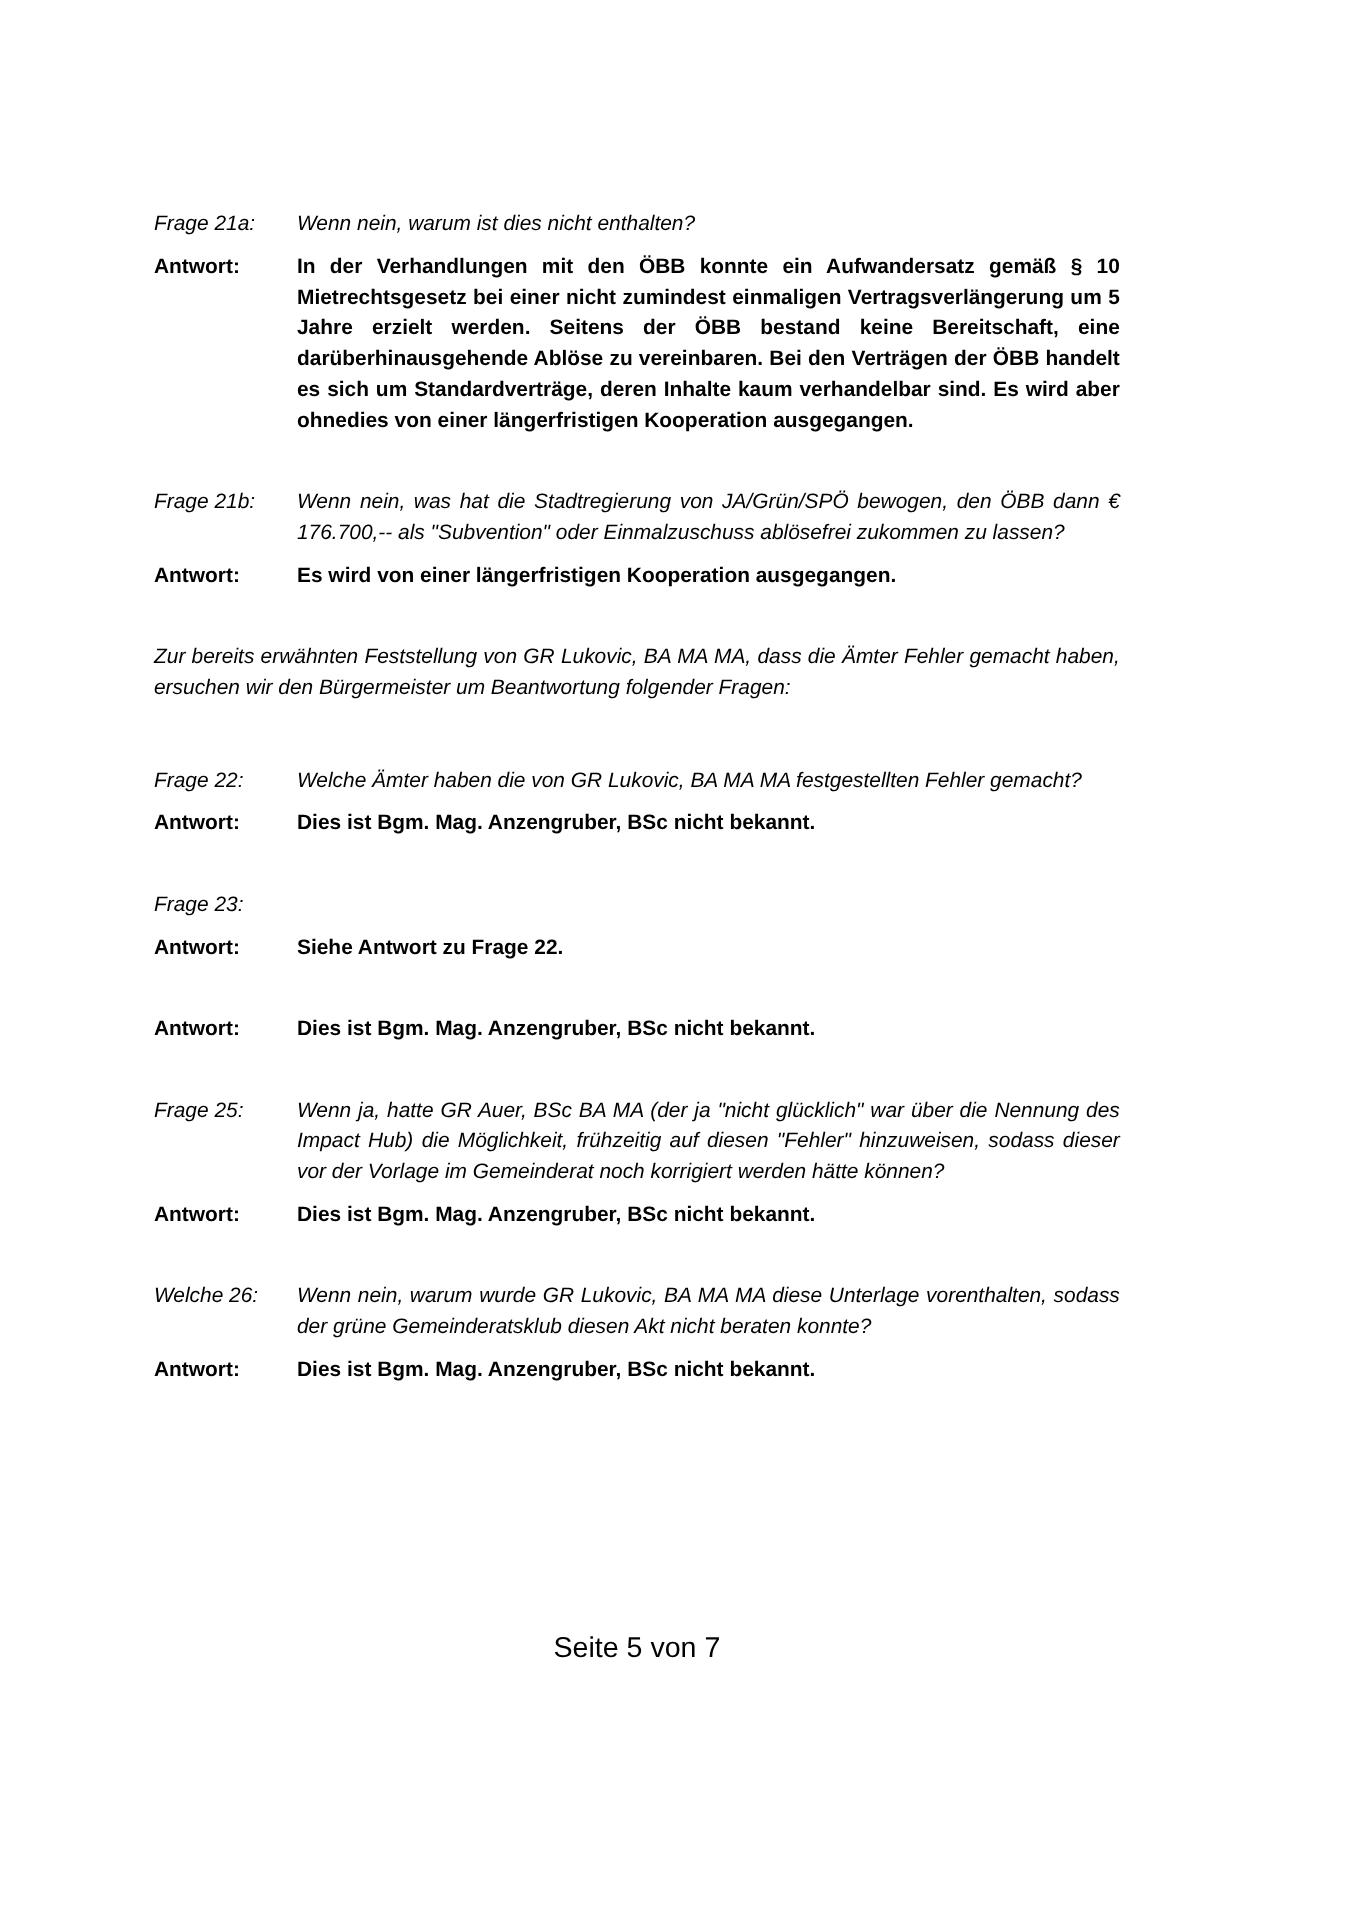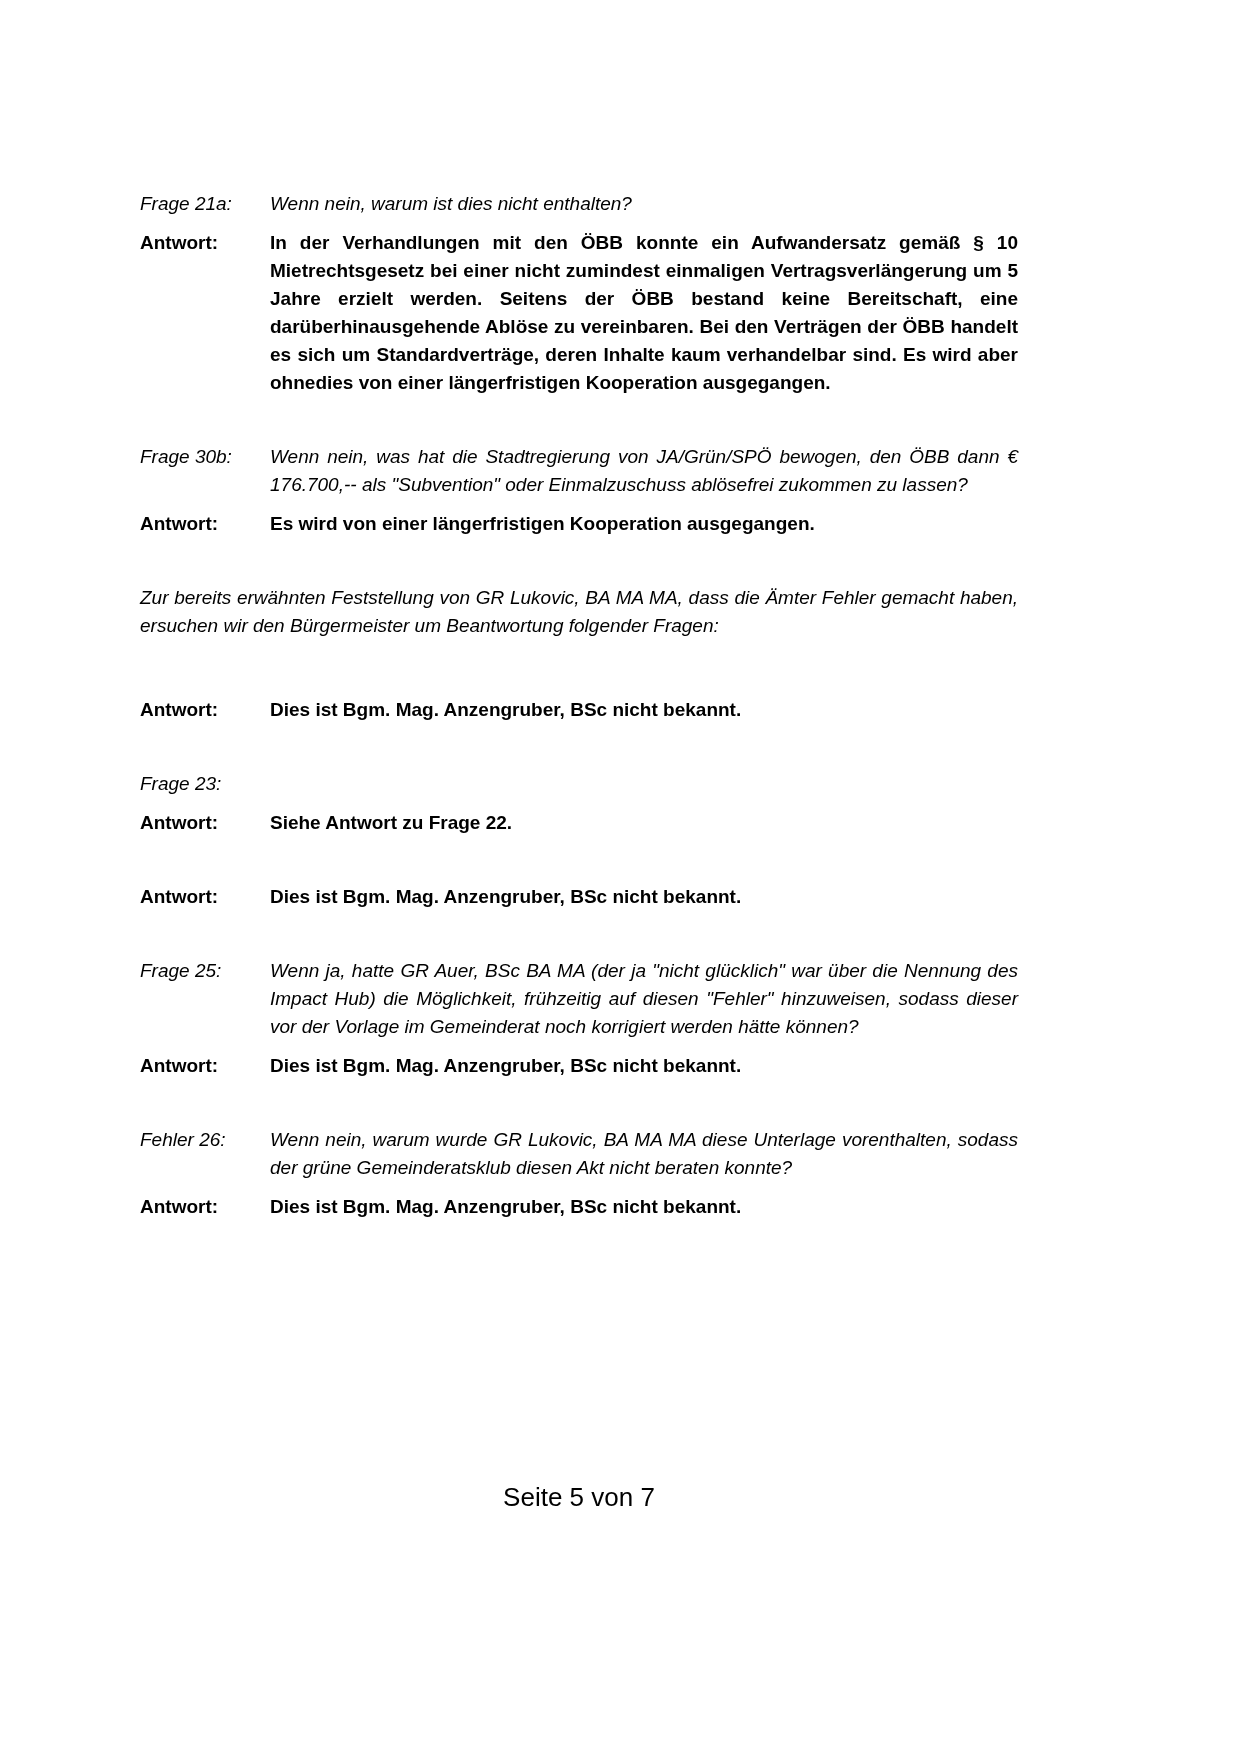--- a/index.html
+++ b/index.html
@@ -60,30 +60,34 @@
   <div class="row question">
     <div class="label">Frage 21a:</div>
     <div class="text">Wenn nein, warum ist dies nicht enthalten?</div>
   </div>
   <div class="row answer">
     <div class="label">Antwort:</div>
     <div class="text">In der Verhandlungen mit den ÖBB konnte ein Aufwandersatz gemäß § 10 Mietrechtsgesetz bei einer nicht zumindest einmaligen Vertragsverlängerung um 5 Jahre erzielt werden. Seitens der ÖBB bestand keine Bereitschaft, eine darüberhinausgehende Ablöse zu vereinbaren. Bei den Verträgen der ÖBB handelt es sich um Standardverträge, deren Inhalte kaum verhandelbar sind. Es wird aber ohnedies von einer längerfristigen Kooperation ausgegangen.</div>
   </div>
 
   <div class="row question">
-    <div class="label">Frage 30b:</div>
+    <div class="label">Frage 21b:</div>
     <div class="text">Wenn nein, was hat die Stadtregierung von JA/Grün/SPÖ bewogen, den ÖBB dann € 176.700,-- als "Subvention" oder Einmalzuschuss ablösefrei zukommen zu lassen?</div>
   </div>
   <div class="row answer">
     <div class="label">Antwort:</div>
     <div class="text">Es wird von einer längerfristigen Kooperation ausgegangen.</div>
   </div>
 
   <p class="intro">Zur bereits erwähnten Feststellung von GR Lukovic, BA MA MA, dass die Ämter Fehler gemacht haben, ersuchen wir den Bürgermeister um Beantwortung folgender Fragen:</p>
 
+  <div class="row question">
+    <div class="label">Frage 22:</div>
+    <div class="text">Welche Ämter haben die von GR Lukovic, BA MA MA festgestellten Fehler gemacht?</div>
+  </div>
   <div class="row answer">
     <div class="label">Antwort:</div>
     <div class="text">Dies ist Bgm. Mag. Anzengruber, BSc nicht bekannt.</div>
   </div>
 
   <div class="row question">
     <div class="label">Frage 23:</div>
   </div>
   <div class="row answer">
     <div class="label">Antwort:</div>
@@ -98,21 +102,21 @@
   <div class="row question">
     <div class="label">Frage 25:</div>
     <div class="text">Wenn ja, hatte GR Auer, BSc BA MA (der ja "nicht glücklich" war über die Nennung des Impact Hub) die Möglichkeit, frühzeitig auf diesen "Fehler" hinzuweisen, sodass dieser vor der Vorlage im Gemeinderat noch korrigiert werden hätte können?</div>
   </div>
   <div class="row answer">
     <div class="label">Antwort:</div>
     <div class="text">Dies ist Bgm. Mag. Anzengruber, BSc nicht bekannt.</div>
   </div>
 
   <div class="row question">
-    <div class="label">Fehler 26:</div>
+    <div class="label">Welche 26:</div>
     <div class="text">Wenn nein, warum wurde GR Lukovic, BA MA MA diese Unterlage vorenthalten, sodass der grüne Gemeinderatsklub diesen Akt nicht beraten konnte?</div>
   </div>
   <div class="row answer">
     <div class="label">Antwort:</div>
     <div class="text">Dies ist Bgm. Mag. Anzengruber, BSc nicht bekannt.</div>
   </div>
 
 </div>
 
 <div class="footer">Seite 5 von 7</div>

